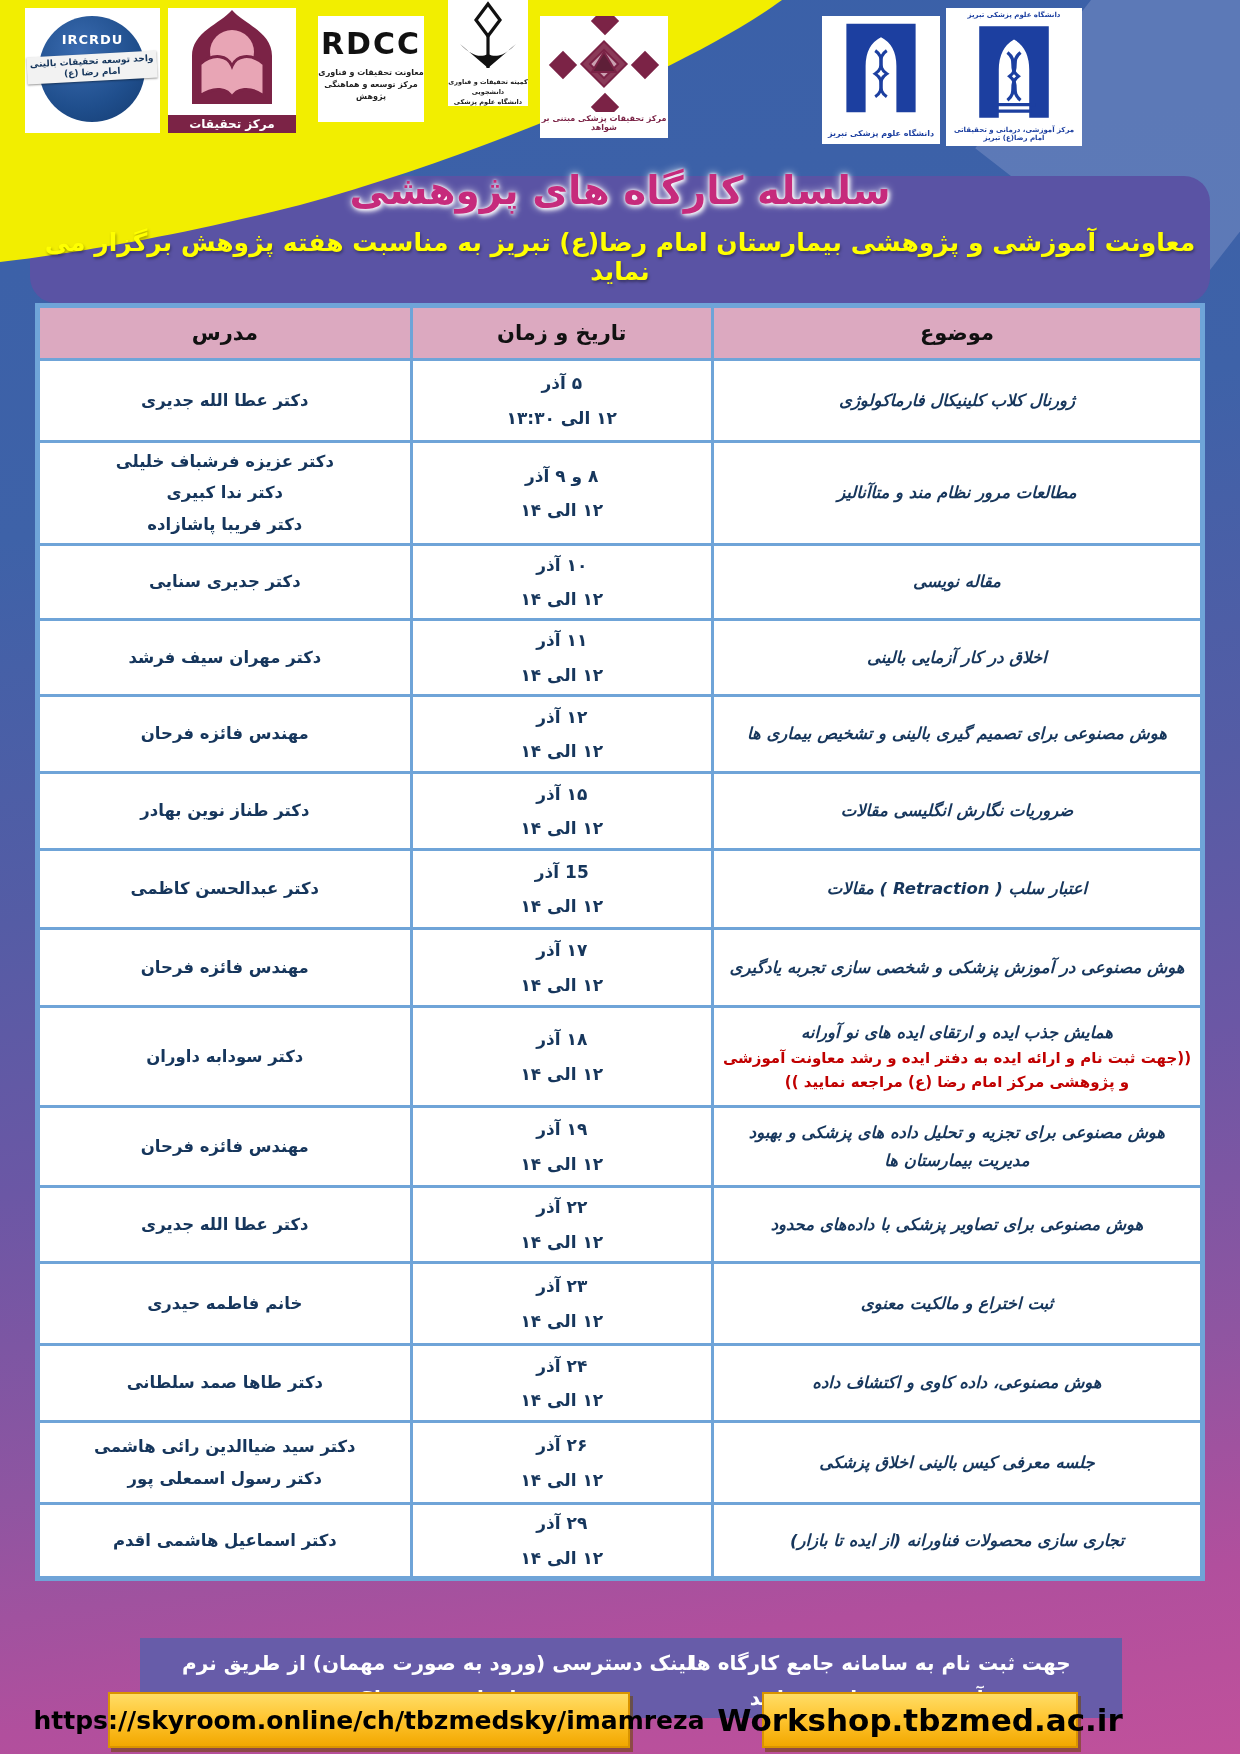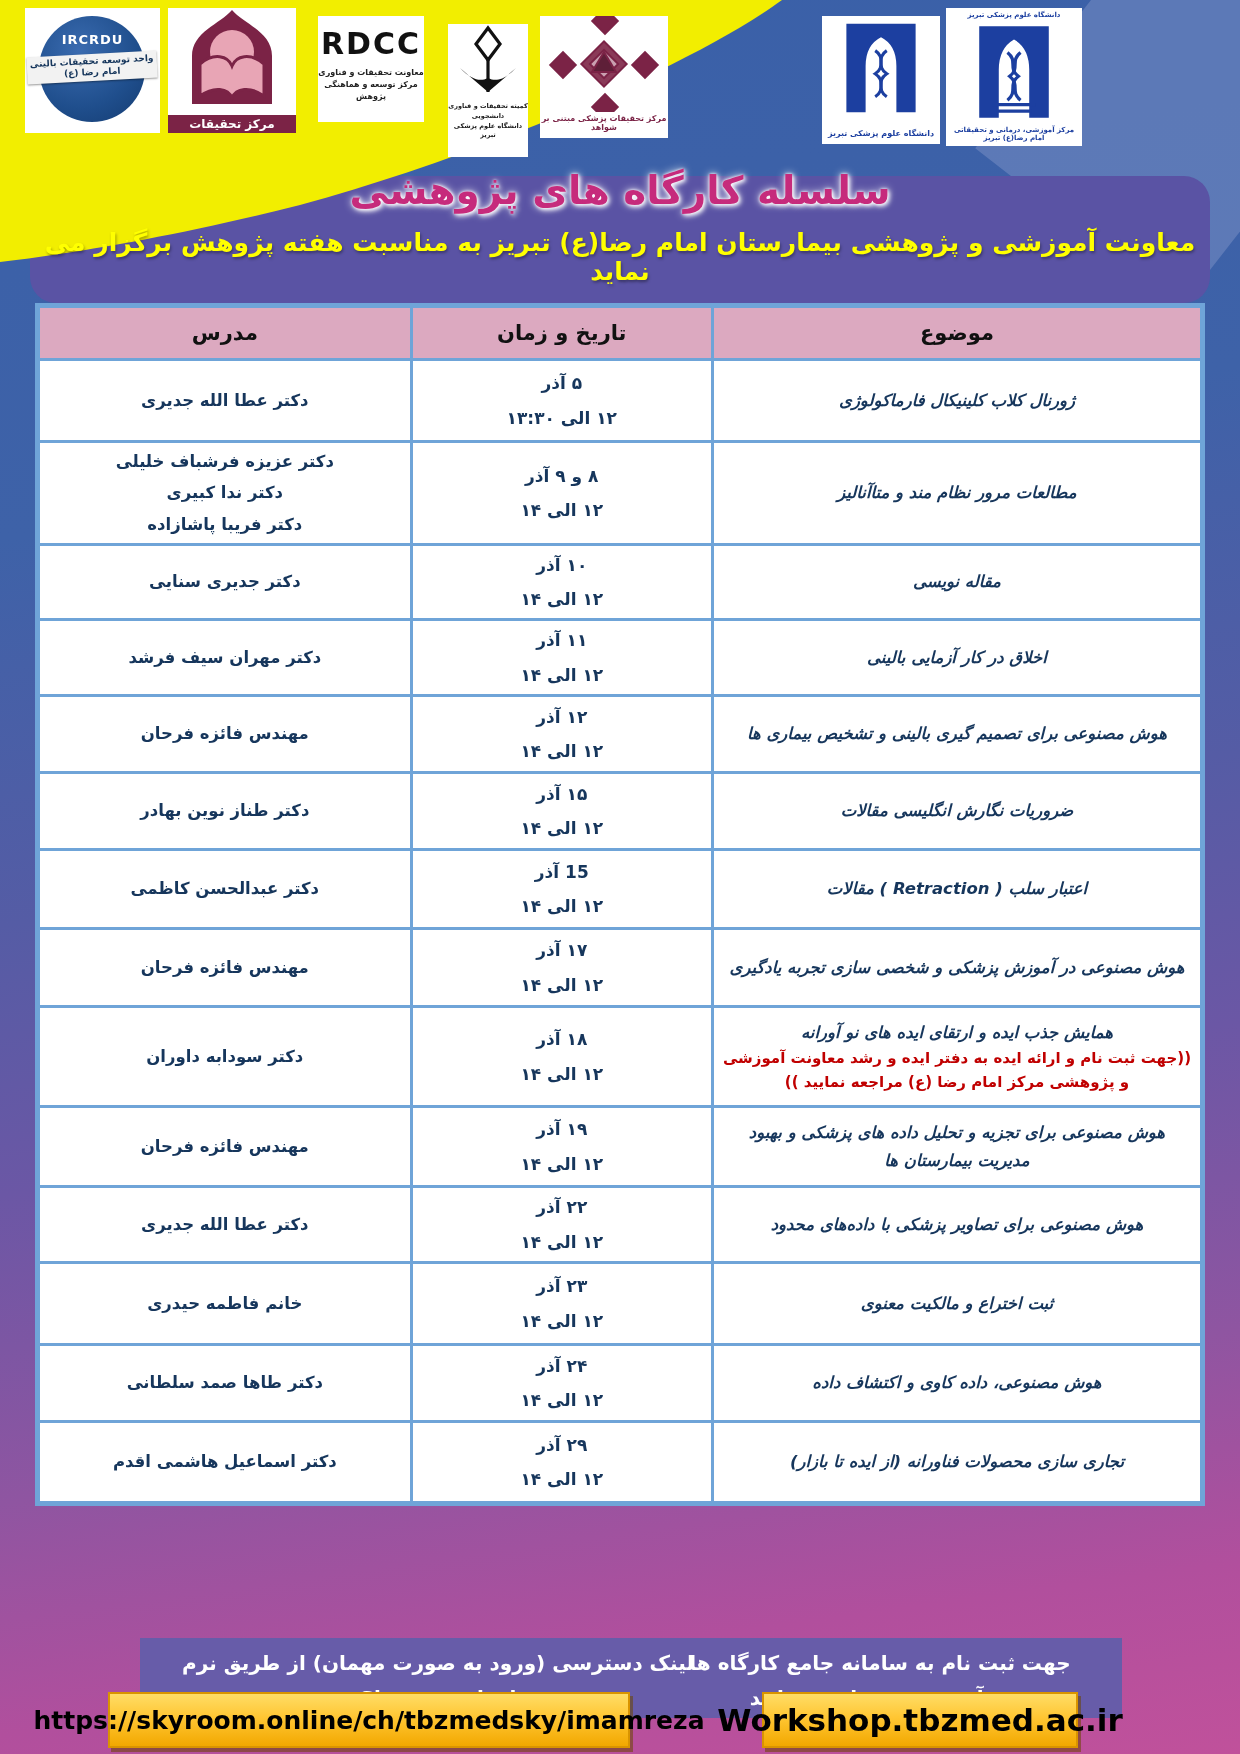--- a/index.html
+++ b/index.html
@@ -91,21 +91,21 @@
   </div>
 
   <div class="logo" style="left:318px;top:16px;width:106px;height:106px">
     <div class="rdcc-abbr">RDCC</div>
     <div class="rdcc-cap">
       <div>معاونت تحقیقات و فناوری</div>
       <div>مرکز توسعه و هماهنگی پژوهش</div>
     </div>
   </div>
 
-  <div class="logo" style="left:448px;top:24px;width:80px;height:133px">
+  <div class="logo" style="left:448px;top:0;width:80px;height:106px">
     <svg width="80" height="74" viewBox="0 0 40 37">
       <path d="M20,2 L26,10 L20,18 L14,10 Z" fill="none" stroke="#111" stroke-width="1.6"></path>
       <line x1="20" y1="18" x2="20" y2="34" stroke="#111" stroke-width="1.6"></line>
       <path d="M6,22 C12,28 16,29 20,27 C24,29 28,28 34,22 L20,34 Z" fill="#111"></path>
     </svg>
     <div class="bw-cap">
       <div>کمیته تحقیقات و فناوری دانشجویی</div>
       <div>دانشگاه علوم پزشکی تبریز</div>
     </div>
   </div>
@@ -340,20 +340,34 @@
       </td>
       <td class="c-date">
         <div class="date">۲۴ آذر</div>
         <div class="time">۱۲ الی ۱۴</div>
       </td>
       <td class="c-inst">
             <div class="inst">دکتر طاها صمد سلطانی</div>
           </td>
     </tr>
 
+    <tr>
+      <td class="c-topic">
+        <div class="topic">جلسه معرفی کیس بالینی اخلاق پزشکی</div>
+
+      </td>
+      <td class="c-date">
+        <div class="date">۲۶ آذر</div>
+        <div class="time">۱۲ الی ۱۴</div>
+      </td>
+      <td class="c-inst">
+            <div class="inst">دکتر سید ضیاالدین رائی هاشمی</div>
+            <div class="inst">دکتر رسول اسمعلی پور</div>
+          </td>
+    </tr>
 
     <tr>
       <td class="c-topic">
         <div class="topic">تجاری سازی محصولات فناورانه (از ایده تا بازار)</div>
 
       </td>
       <td class="c-date">
         <div class="date">۲۹ آذر</div>
         <div class="time">۱۲ الی ۱۴</div>
       </td>

